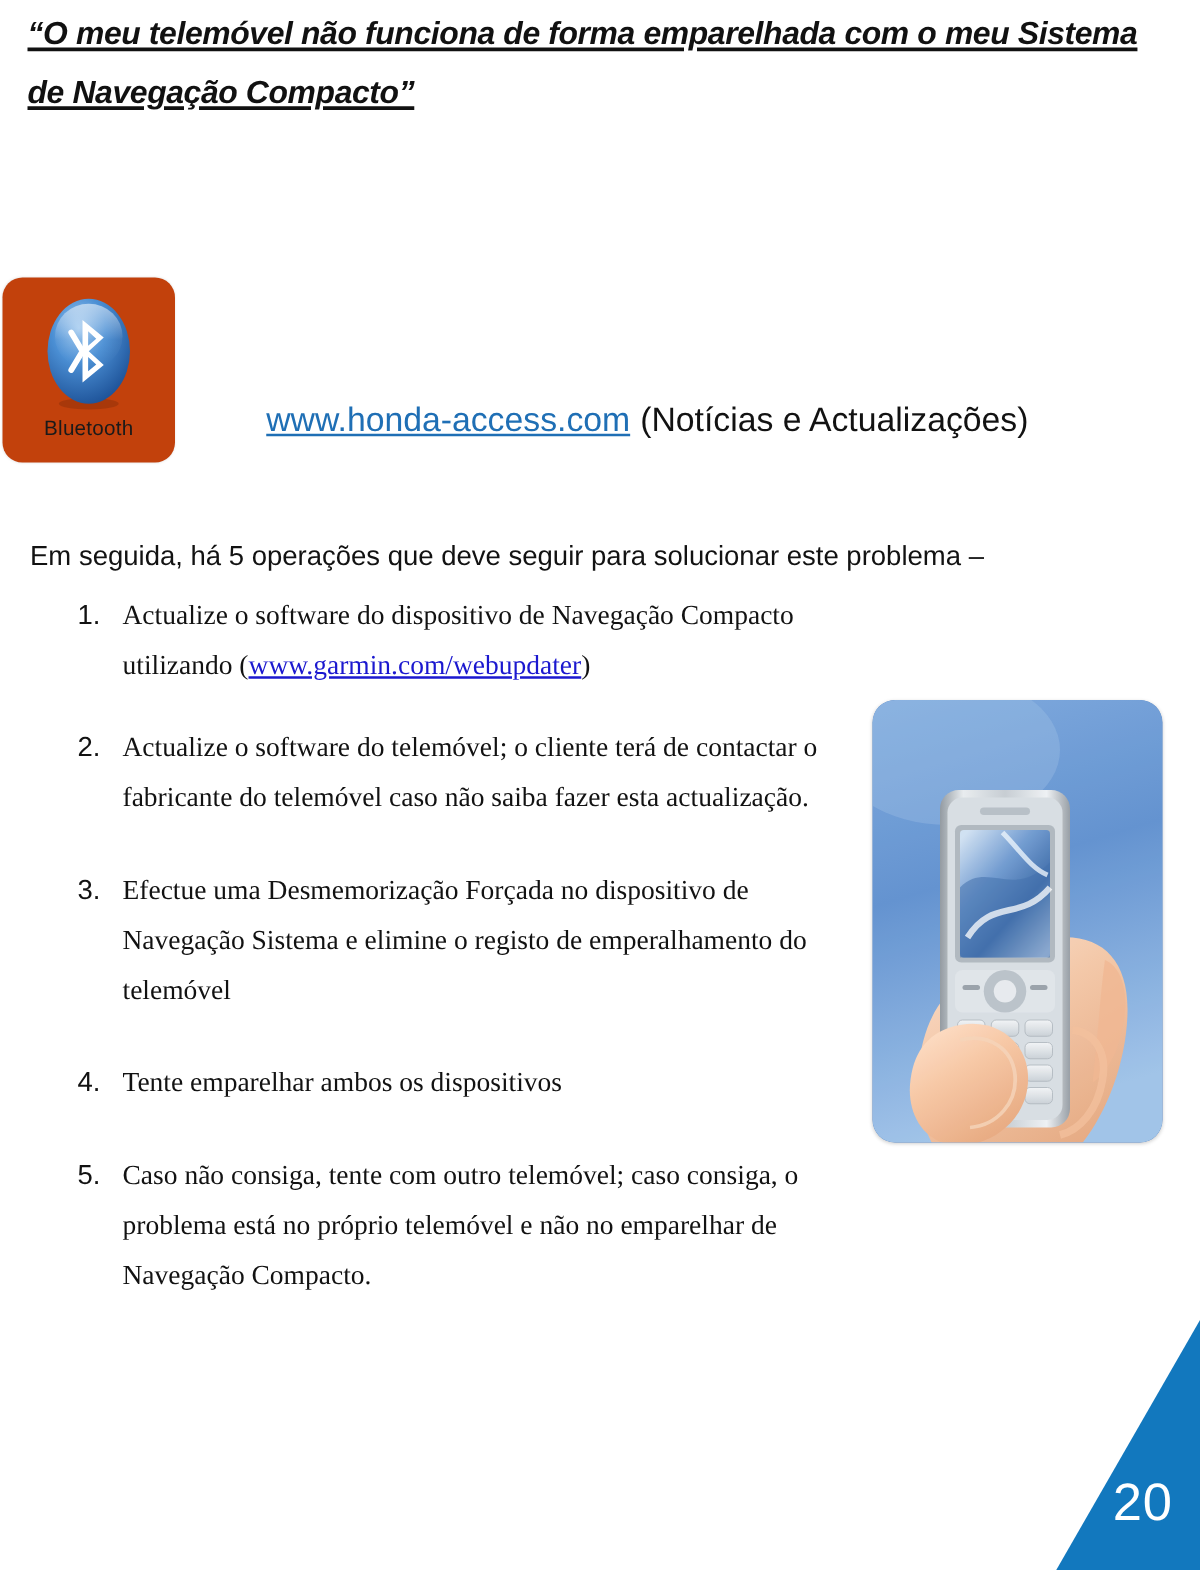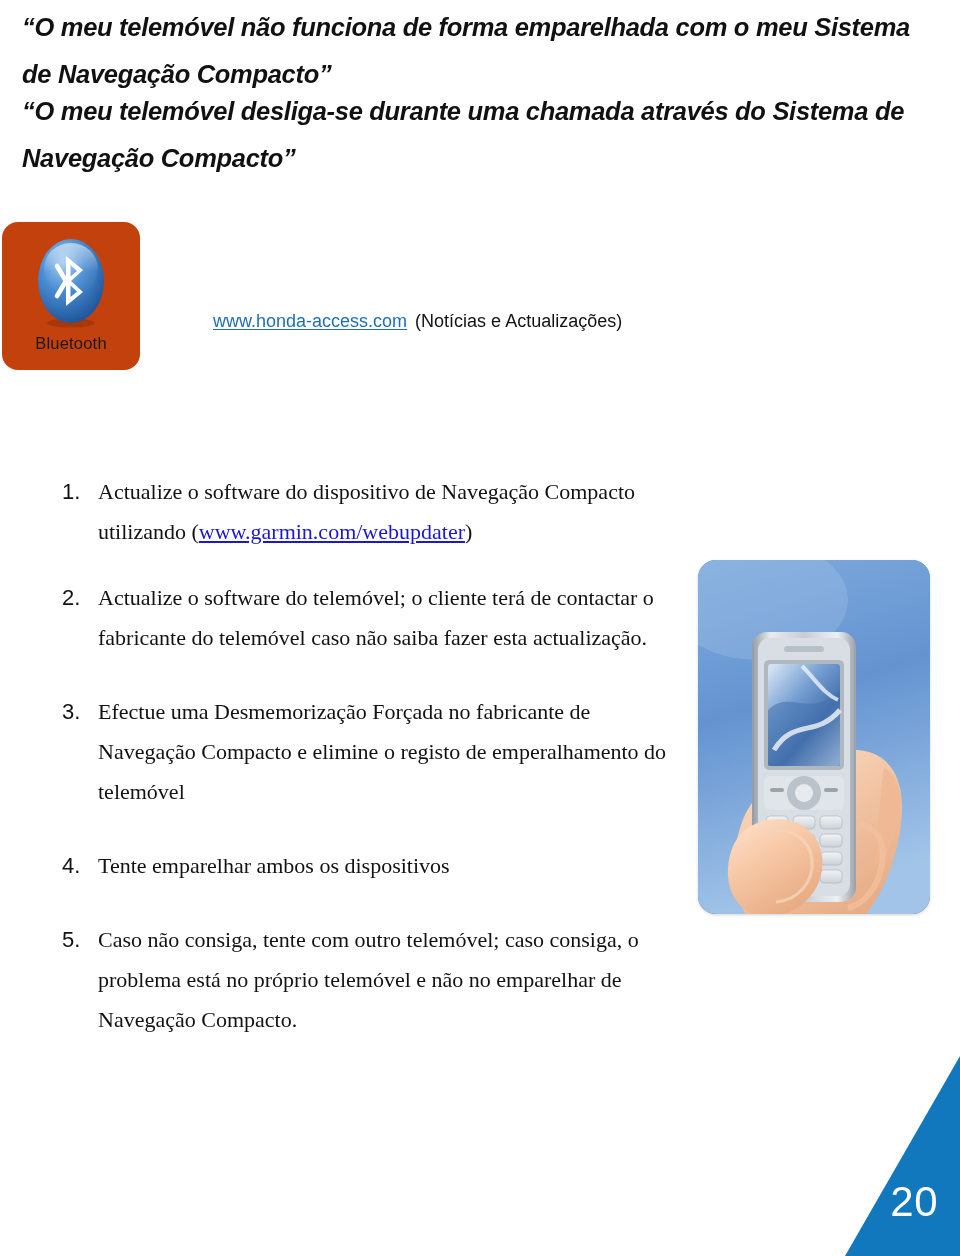--- a/index.html
+++ b/index.html
@@ -29,20 +29,21 @@
     left: 22px;
     width: 890px;
     font-weight: bold;
     font-style: italic;
     font-size: 25.5px;
     line-height: 47px;
     letter-spacing: -0.3px;
     color: #111111;
   }
   .quote-heading span.ul {
+    text-decoration: underline;
     text-underline-offset: 3px;
     text-decoration-thickness: 2.5px;
   }
   #h1 { top: 4px; }
   #h2 { top: 88px; }
   #h3 { top: 170px; }
 
   
   .bt-card {
     position: absolute;
@@ -78,22 +79,22 @@
     left: 157px;
     top: 232px;
     width: 610px;
     font-size: 22px;
     line-height: 40px;
     color: #121212;
   }
   .link-line {
     position: absolute;
     left: 213px;
-    top: 301px;
-    font-size: 18px;
+    top: 316px;
+    font-size: 27px;
     line-height: 40px;
     color: #121212;
     white-space: nowrap;
   }
   a.weblink {
     color: #1F6FB5;
     text-decoration: underline;
     text-underline-offset: 2px;
   }
   a.weblink.violet {
@@ -177,21 +178,20 @@
     line-height: 1;
     margin-left: 21px;
   }
 </style>
 </head>
 <body>
 
 <div class="slide">
 
   <div class="quote-heading" id="h1"><span class="ul">“O meu telemóvel não funciona de forma emparelhada com o meu Sistema de Navegação Compacto”</span></div>
-  <div class="quote-heading" id="h2"><span class="ul">“O meu telemóvel desliga-se durante uma chamada através do Sistema de Navegação Compacto”</span></div>
 
   <div class="bt-card">
     <span class="bt-oval-wrap">
       <svg viewBox="0 0 76 94" width="76" height="94" xmlns="http://www.w3.org/2000/svg">
         <defs>
           <radialGradient id="btg" cx="38%" cy="28%" r="78%">
             <stop offset="0%" stop-color="#9fc8ef"></stop>
             <stop offset="42%" stop-color="#4b8fd4"></stop>
             <stop offset="100%" stop-color="#1b4f95"></stop>
           </radialGradient>
@@ -209,36 +209,37 @@
       </svg>
     </span>
     <span class="bt-label">Bluetooth</span>
   </div>
 
 
   <div class="link-line">
     <a class="weblink" href="#">www.honda-access.com</a><span style="padding-left:8px;">(Notícias e Actualizações)</span>
   </div>
 
+  <div class="lead-line">Em seguida, há 5 operações que deve seguir para solucionar este problema –</div>
 
   <div class="steps">
 
     <div class="step">
       <span class="step-num">1.</span>
       <span class="step-text"><span>Actualize o software do dispositivo de Navegação Compacto utilizando (</span><a class="weblink violet" href="#">www.garmin.com/webupdater</a><span>)</span></span>
     </div>
 
     <div class="step step-gap-big">
       <span class="step-num">2.</span>
       <span class="step-text">Actualize o software do telemóvel; o cliente terá de contactar o fabricante do telemóvel caso não saiba fazer esta actualização.</span>
     </div>
 
     <div class="step step-gap-big">
       <span class="step-num">3.</span>
-      <span class="step-text">Efectue uma Desmemorização Forçada no fabricante de Navegação Compacto e elimine o registo de emperalhamento do telemóvel</span>
+      <span class="step-text">Efectue uma Desmemorização Forçada no dispositivo de Navegação Sistema e elimine o registo de emperalhamento do telemóvel</span>
     </div>
 
     <div class="step step-gap-big">
       <span class="step-num">4.</span>
       <span class="step-text">Tente emparelhar ambos os dispositivos</span>
     </div>
 
     <div class="step">
       <span class="step-num">5.</span>
       <span class="step-text">Caso não consiga, tente com outro telemóvel; caso consiga, o problema está no próprio telemóvel e não no emparelhar de Navegação Compacto.</span>

